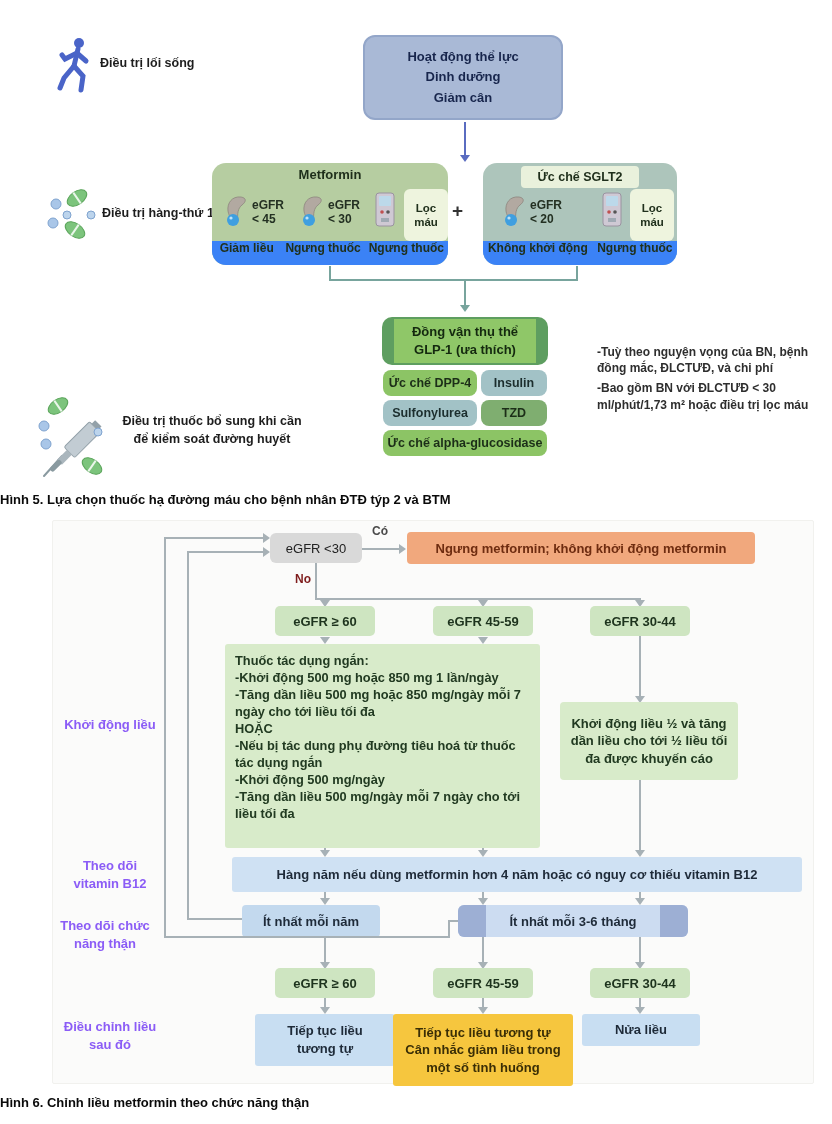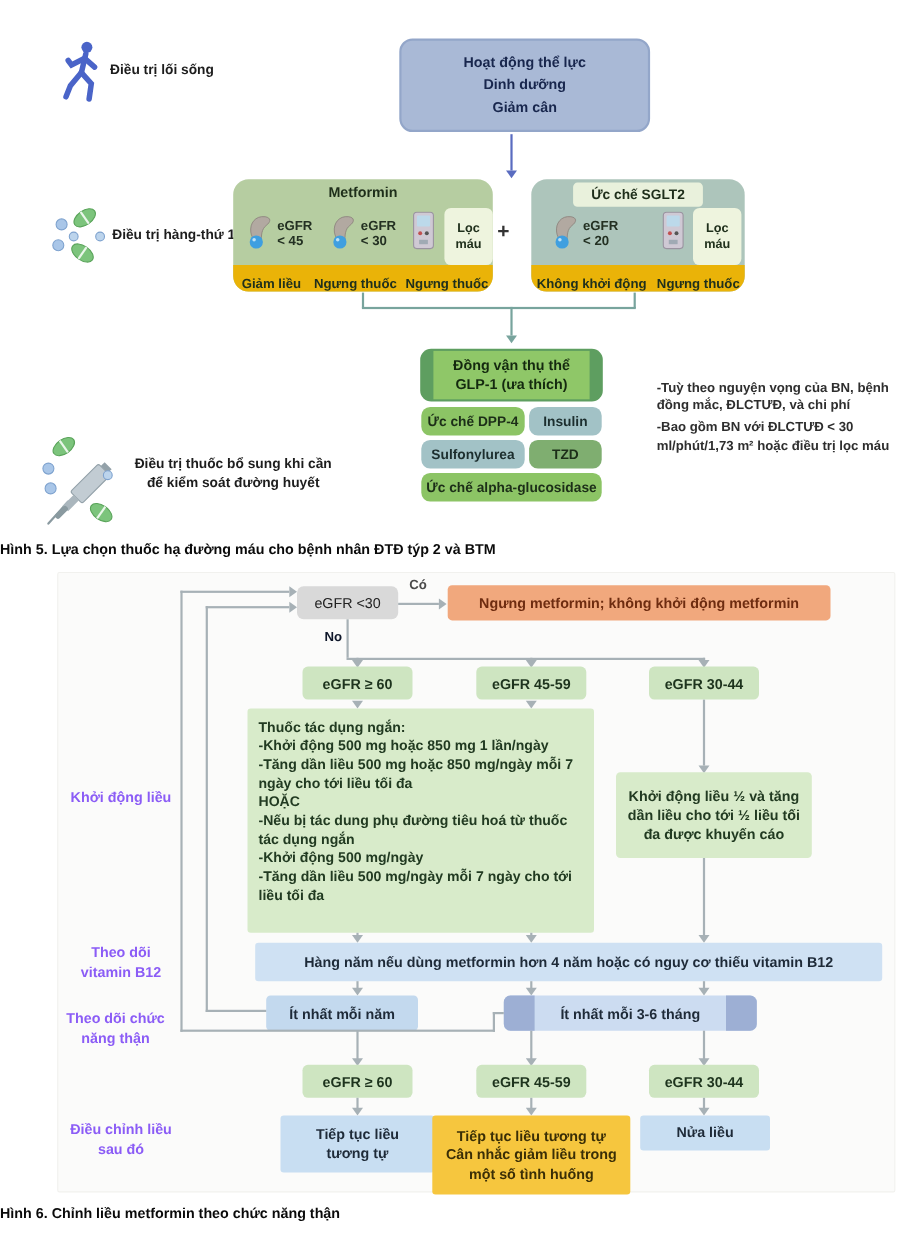--- a/index.html
+++ b/index.html
@@ -16,21 +16,21 @@
   
   .ad{position:absolute;width:0;height:0;border-left:5px solid transparent;border-right:5px solid transparent;border-top:7px solid #a7b1b6;}
   .ar{position:absolute;width:0;height:0;border-top:5px solid transparent;border-bottom:5px solid transparent;border-left:7px solid #a7b1b6;}
   .ad.teal2{border-top-color:#78a49d;background:none;}
   .ad.blue2{border-top-color:#5a6cc0;background:none;}
   .caption{position:absolute;width:100%;text-align:left;font-weight:700;font-size:13px;color:#0a0a0a;}
   
   .topbox{background:#a9b9d6;border:2px solid #93a6c9;border-radius:12px;color:#18264d;font-weight:700;font-size:13px;line-height:1.55;}
   .metbox{background:#b6cda1;border-radius:14px;}
   .sgltbox{background:#adc5bb;border-radius:14px;}
-  .actband{position:absolute;background:#eab308;border-radius:0 0 14px 14px;display:flex;align-items:flex-end;box-sizing:border-box;
+  .actband{position:absolute;background:#3b82f6;border-radius:0 0 14px 14px;display:flex;align-items:flex-start;box-sizing:border-box;
            font-weight:700;font-size:12px;color:#20301c;}
   .locmau{background:#eef4de;border-radius:6px;font-weight:700;font-size:11.5px;color:#20301c;line-height:1.25;}
   .egfr-t{position:absolute;font-weight:700;font-size:12px;color:#233022;line-height:1.2;}
   .drug-g{background:#8cc465;border-radius:8px;font-weight:700;font-size:12.5px;color:#1c2e18;}
   .drug-bg{background:#a2c2c6;border-radius:8px;font-weight:700;font-size:12.5px;color:#1c2e2e;}
   .drug-tzd{background:#7fae70;border-radius:8px;font-weight:700;font-size:12.5px;color:#1c2e18;}
   .glp-outer{position:absolute;background:#5e9e60;border-radius:10px;}
   .glp-inner{position:absolute;background:#8fc768;display:flex;align-items:center;justify-content:center;text-align:center;
              font-weight:700;font-size:13px;color:#14290f;line-height:1.35;}
   .side-label{position:absolute;font-size:12.5px;font-weight:600;color:#1d1d1d;}
@@ -43,21 +43,21 @@
   .bigbox{position:absolute;background:#d8ebca;border-radius:3px;box-sizing:border-box;padding:8px 10px;
           font-size:12.8px;font-weight:600;color:#213a21;line-height:1.33;text-align:left;}
   .halfbox{background:#d8ebca;border-radius:4px;font-weight:600;font-size:13px;color:#213a21;line-height:1.35;padding:6px 8px;}
   .bluebar{background:#cfe1f3;border-radius:3px;font-weight:700;font-size:13px;color:#1e2a38;}
   .monbox{background:#c3d9ee;border-radius:4px;font-weight:700;font-size:13px;color:#1e2a38;}
   .monbox2{background:#ccdcf1;border-radius:6px;font-weight:700;font-size:13px;color:#1e2a38;}
   .moncap{position:absolute;width:28px;height:32px;background:#9dafd4;}
   .outblue{background:#c8def2;border-radius:3px;font-weight:700;font-size:13px;color:#1e2a38;line-height:1.35;}
   .outyellow{background:#f6c63e;border-radius:3px;font-weight:700;font-size:13px;color:#3a2e06;line-height:1.35;padding:4px 8px;}
   .flabel{position:absolute;font-size:13px;font-weight:600;color:#8b5cf6;text-align:center;line-height:1.35;}
-  .small-gray{position:absolute;font-size:12px;font-weight:600;color:#0f172a;}
+  .small-gray{position:absolute;font-size:12px;font-weight:600;color:#7f1d1d;}
 </style>
 </head>
 <body>
 
 <div class="page">
 
   <section>
 
     <div class="abs" style="left:55px;top:36px;width:40px;height:58px;">
       <svg width="40" height="58" viewBox="0 0 40 58">
@@ -66,21 +66,21 @@
           <path d="M23 13 L19 30"></path>
           <path d="M22 17 L10 23 L7 19"></path>
           <path d="M23 18 L31 25"></path>
           <path d="M19 30 L9 42 L5 52"></path>
           <path d="M19 30 L28 40 L26 54"></path>
         </g>
       </svg>
     </div>
     <div class="side-label" style="left:100px;top:56px;">Điều trị lối sống</div>
 
-    <div class="box topbox" style="left:363px;top:35px;width:228px;height:85px;">
+    <div class="box topbox" style="left:363px;top:35px;width:200px;height:85px;">
       <div>
         <div>Hoạt động thể lực</div>
         <div>Dinh dưỡng</div>
         <div>Giảm cân</div>
       </div>
     </div>
 
     <div class="ln-v blue" style="left:464px;top:122px;height:33px;"></div>
     <div class="ad blue2" style="left:460px;top:155px;"></div>
 

